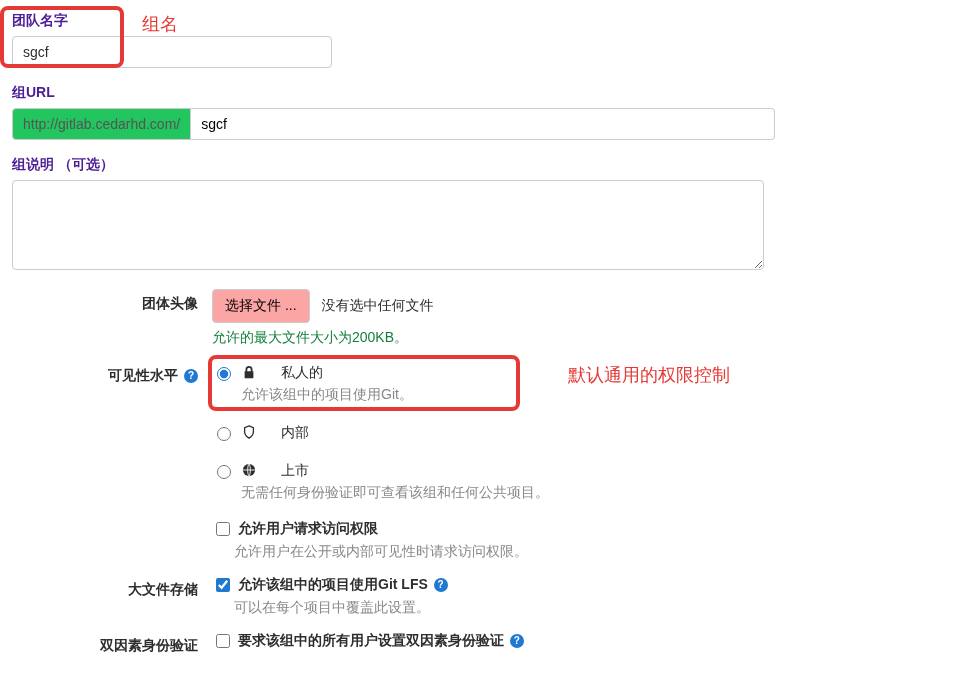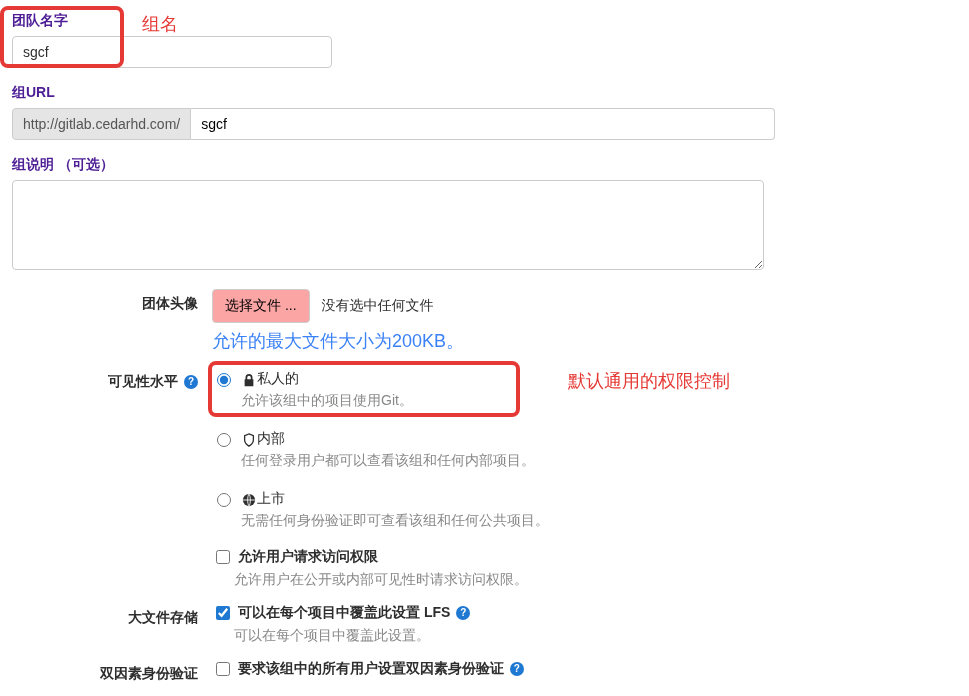--- a/index.html
+++ b/index.html
@@ -42,21 +42,21 @@
     position: absolute;
     color: #e53935;
     font-size: 18px;
     white-space: nowrap;
   }
   .url-row { display: flex; gap: 0; }
   .url-prefix {
     padding: 7px 10px;
     border: 1px solid #ccc;
     border-radius: 4px 0 0 4px;
-    background: #e5e5e5;
+    background: #22c55e;
     color: #555;
     font-size: 14px;
   }
   .url-input {
     flex: 1;
     max-width: 584px;
     padding: 7px 10px;
     border: 1px solid #ccc;
     border-left: none;
     border-radius: 0 4px 4px 0;
@@ -102,39 +102,39 @@
   .file-btn {
     display: inline-block;
     padding: 7px 12px;
     border: 1px solid #ccc;
     border-radius: 4px;
     background: #fca5a5;
     font-size: 14px;
     cursor: pointer;
   }
   .file-status { margin-left: 8px; color: #2e2e2e; }
-  .hint { color: #3b82f6; font-size: 18px; margin-top: 6px; }
+  .hint { color: #15803d; font-size: 14px; margin-top: 6px; }
   .radio-option {
     display: flex;
     align-items: flex-start;
     margin-bottom: 14px;
     padding: 3px 0;
   }
   .radio-option input[type="radio"] {
     margin-top: 3px;
     margin-right: 10px;
     width: 14px;
     height: 14px;
     accent-color: #1f78d1;
   }
   .radio-body { flex: 1; }
   .radio-title {
     display: flex;
-    align-items: flex-end;
-    gap: 0;
+    align-items: flex-start;
+    gap: 24px;
     font-weight: 400;
     color: #2e2e2e;
   }
   .radio-desc { color: #888; margin-top: 4px; }
   .vis-icon {
     display: inline-flex;
     width: 16px;
     height: 16px;
     align-items: center;
     justify-content: center;
@@ -226,21 +226,20 @@
       <input type="radio" name="vis" style="">
       <div class="radio-body">
         <div class="radio-title">
           <span class="vis-icon">
             <svg viewBox="0 0 16 16" width="14" height="14" fill="none" stroke="#2e2e2e" stroke-width="1.5">
                 <path d="M8 1l5 2v5c0 4-5 7-5 7s-5-3-5-7V3l5-2z"></path>
               </svg>
           </span>
           <span>内部</span>
         </div>
-        <div class="radio-desc">任何登录用户都可以查看该组和任何内部项目。</div>
       </div>
     </div>
 
     <div class="radio-option">
       <input type="radio" name="vis" style="">
       <div class="radio-body">
         <div class="radio-title">
           <span class="vis-icon">
             <svg viewBox="0 0 16 16" width="14" height="14" fill="#2e2e2e">
                 <circle cx="8" cy="8" r="7" fill="#2e2e2e"></circle>
@@ -262,21 +261,21 @@
     </div>
   </div>
 </div>
 
 <div class="row">
   <div class="row-label">大文件存储</div>
   <div class="row-content">
     <div class="checkbox-row">
       <input type="checkbox" checked="" style="">
       <span class="checkbox-label">
-        <span>可以在每个项目中覆盖此设置 LFS</span>
+        <span>允许该组中的项目使用Git LFS</span>
         <span class="help-icon">?</span>
       </span>
     </div>
     <div class="checkbox-desc">可以在每个项目中覆盖此设置。</div>
   </div>
 </div>
 
 <div class="row" style="margin-bottom:0;">
   <div class="row-label">双因素身份验证</div>
   <div class="row-content">

